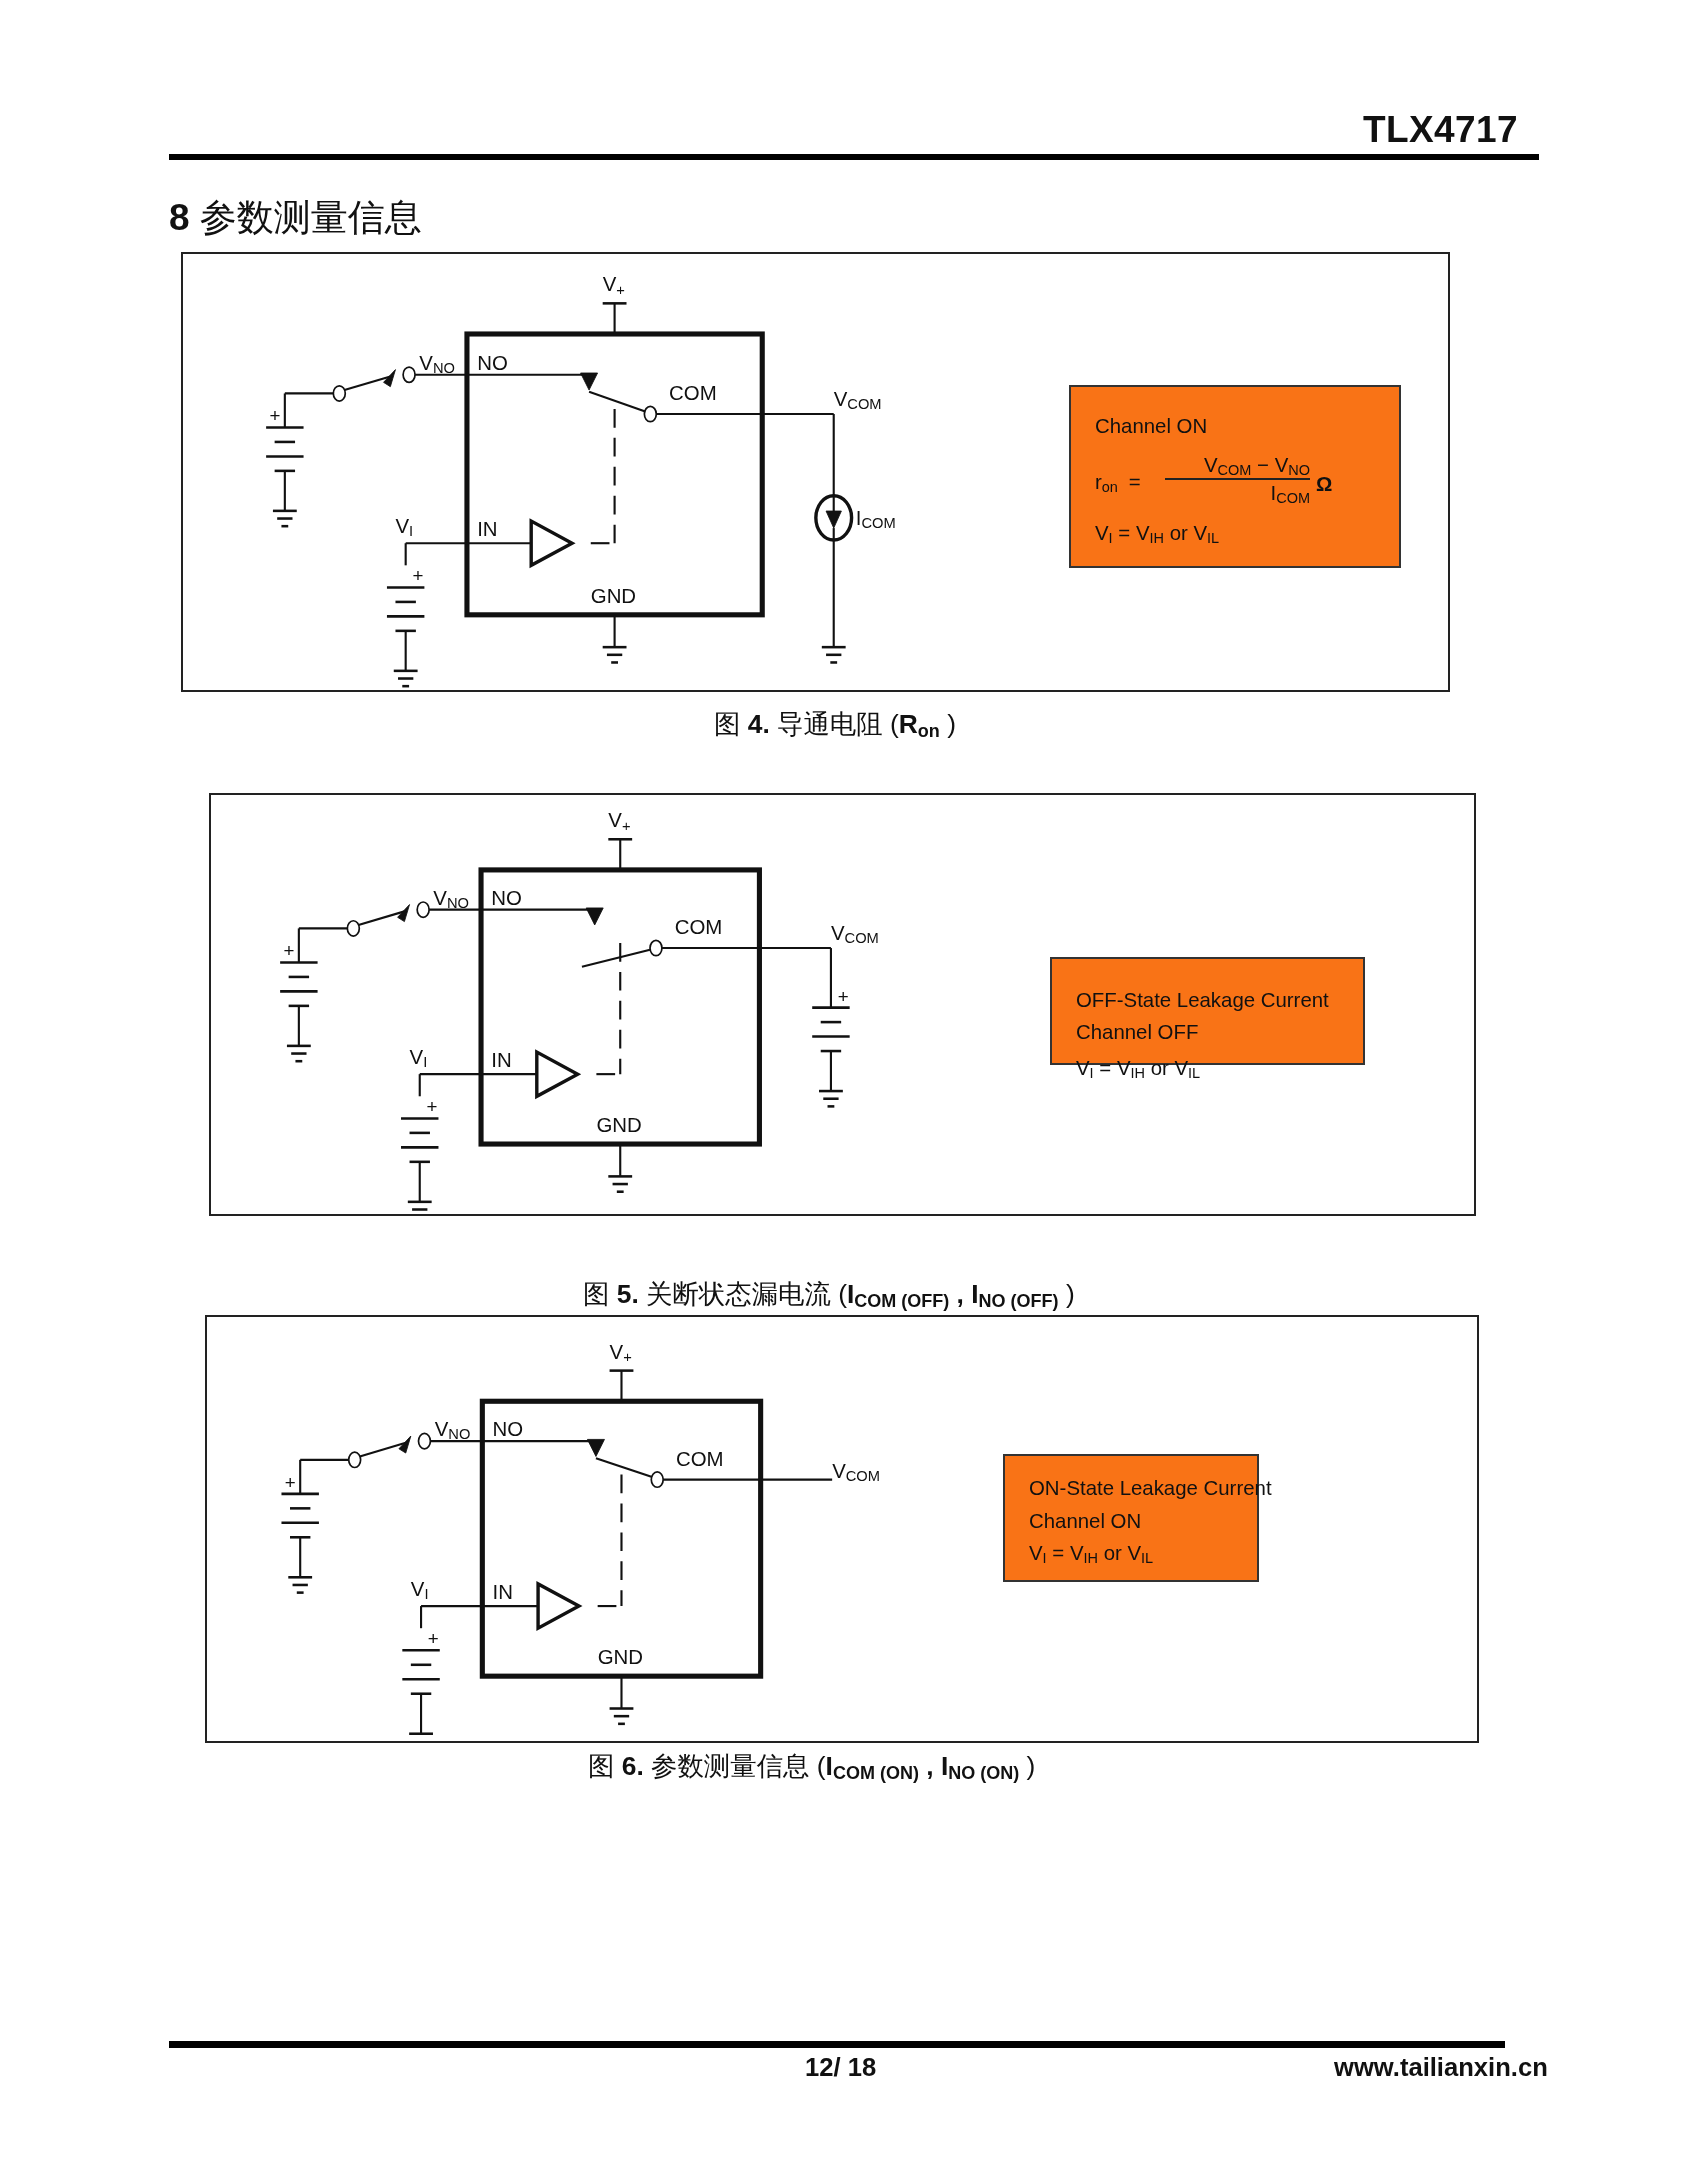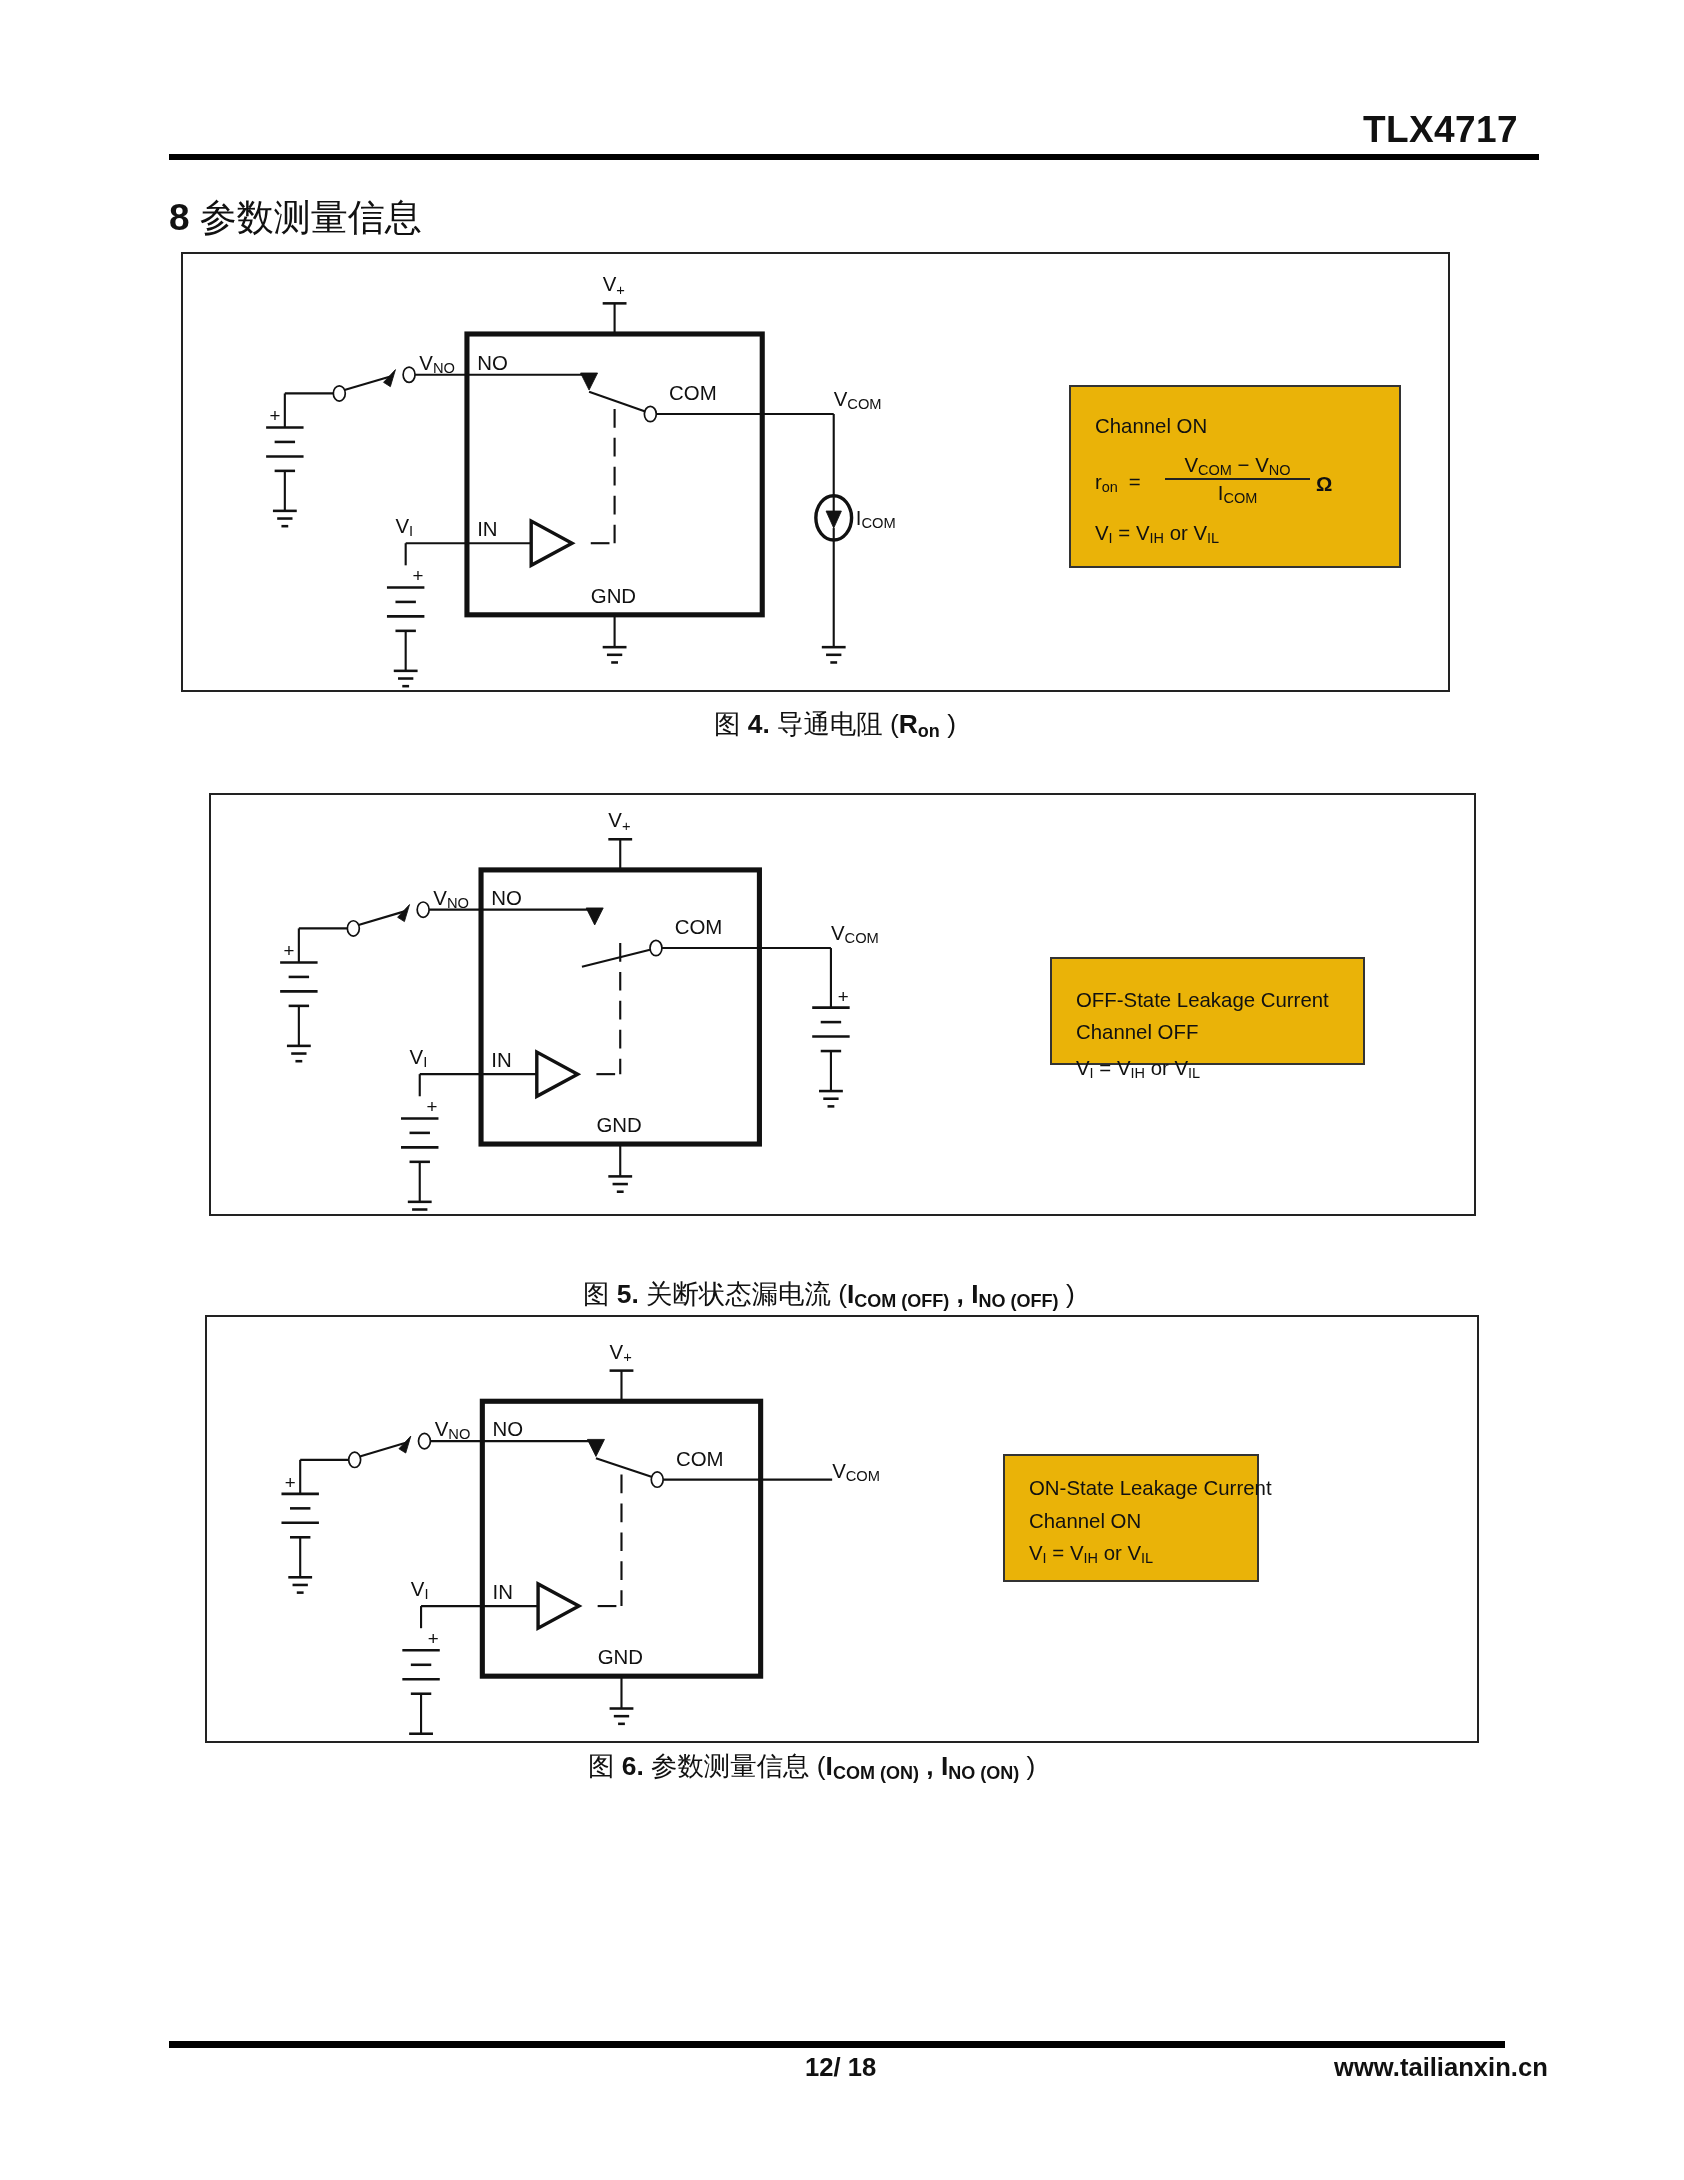--- a/index.html
+++ b/index.html
@@ -8,21 +8,21 @@
   .abs { position: absolute; }
   .doc-id { left: 1363px; top: 109px; font-size: 37px; font-weight: bold; letter-spacing: 0.4px; }
   .rule-top { left: 169px; top: 154px; width: 1370px; height: 6px; background: #000; }
   .section { left: 169px; top: 193px; font-size: 37px; }
   .section .num { font-weight: bold; }
   .frame { position: absolute; border: 2.6px solid #222; box-sizing: border-box; }
   .caption { position: absolute; font-size: 26.4px; white-space: nowrap; }
   .caption b { font-weight: bold; }
   .caption sub { font-size: 18px; vertical-align: -4.3px; font-weight: bold; }
   .caption .bi { font-weight: bold; }
-  .infobox { position: absolute; border: 2.6px solid #333; box-sizing: border-box; background: #eab308;
+  .infobox { position: absolute; border: 2.6px solid #333; box-sizing: border-box; background: #f97316;
              font-size: 20.4px; line-height: 1; }
   .infobox .line { position: absolute; left: 24px; white-space: nowrap; }
   .infobox sub { font-size: 14.5px; vertical-align: -3.4px; }
   .frac { position: absolute; text-align: center; }
   .frac .bar { height: 1.7px; background: #222; }
   svg text { font-family: "Liberation Sans", "DejaVu Sans", sans-serif; fill: #111; }
   .rule-bottom { left: 169px; top: 2041px; width: 1336px; height: 6.8px; background: #000; }
   .page-num { left: 805px; top: 2053px; font-size: 25.6px; font-weight: bold; }
   .site { left: 1302px; top: 2053px; font-size: 25.6px; font-weight: bold; margin-left: 32px; }
 </style>
@@ -97,21 +97,21 @@
       <line x1="755" y1="471" x2="773" y2="471" stroke="#111" stroke-width="3"></line>
       <line x1="760" y1="480" x2="768" y2="480" stroke="#111" stroke-width="3"></line>
       <text x="790" y="318.05" font-size="24"><tspan>I</tspan><tspan font-size="17.28" dy="4">COM</tspan></text>
     </svg>
   <div class="infobox" style="left:886px;top:131px;width:332px;height:183px;">
     <div class="line" style="top:29px;">Channel ON</div>
     <div class="line" style="top:85px;text-align:center;">
       <span>r</span><sub>on</sub>
       <span style="margin:0 5.1px;">=</span>
     </div>
-    <div class="frac" style="left:94px;top:68px;width:145px;">
+    <div class="frac" style="left:94px;top:68px;width:145px;text-align:right;">
       <div>
         <span>V</span><sub>COM</sub>
         <span>−</span>
         <span>V</span><sub>NO</sub>
       </div>
       <div class="bar"></div>
       <div style="margin-top:3.4px;">
         <span>I</span><sub>COM</sub>
       </div>
     </div>

